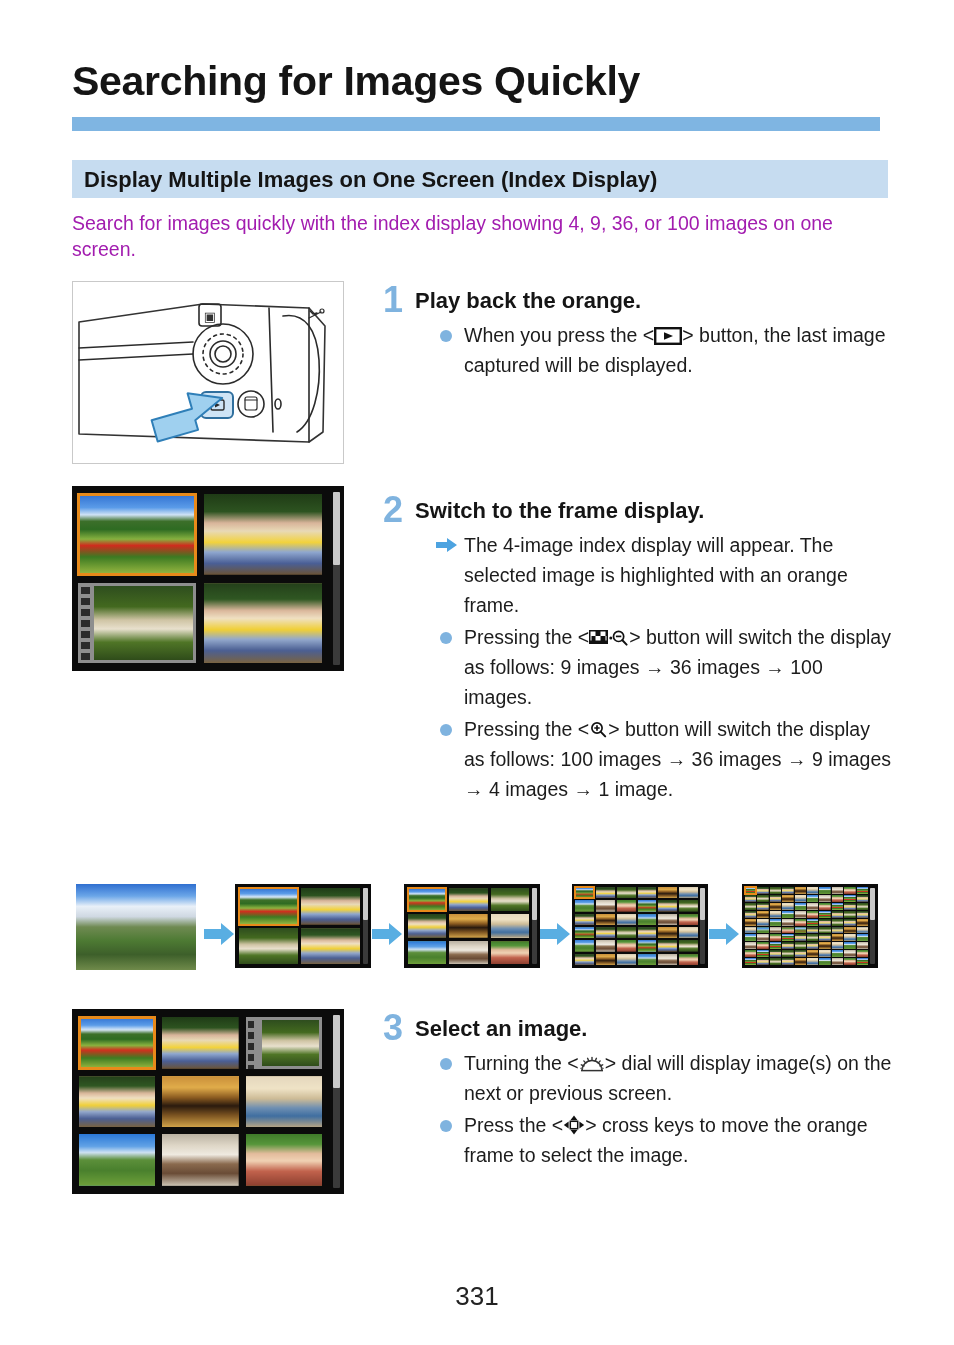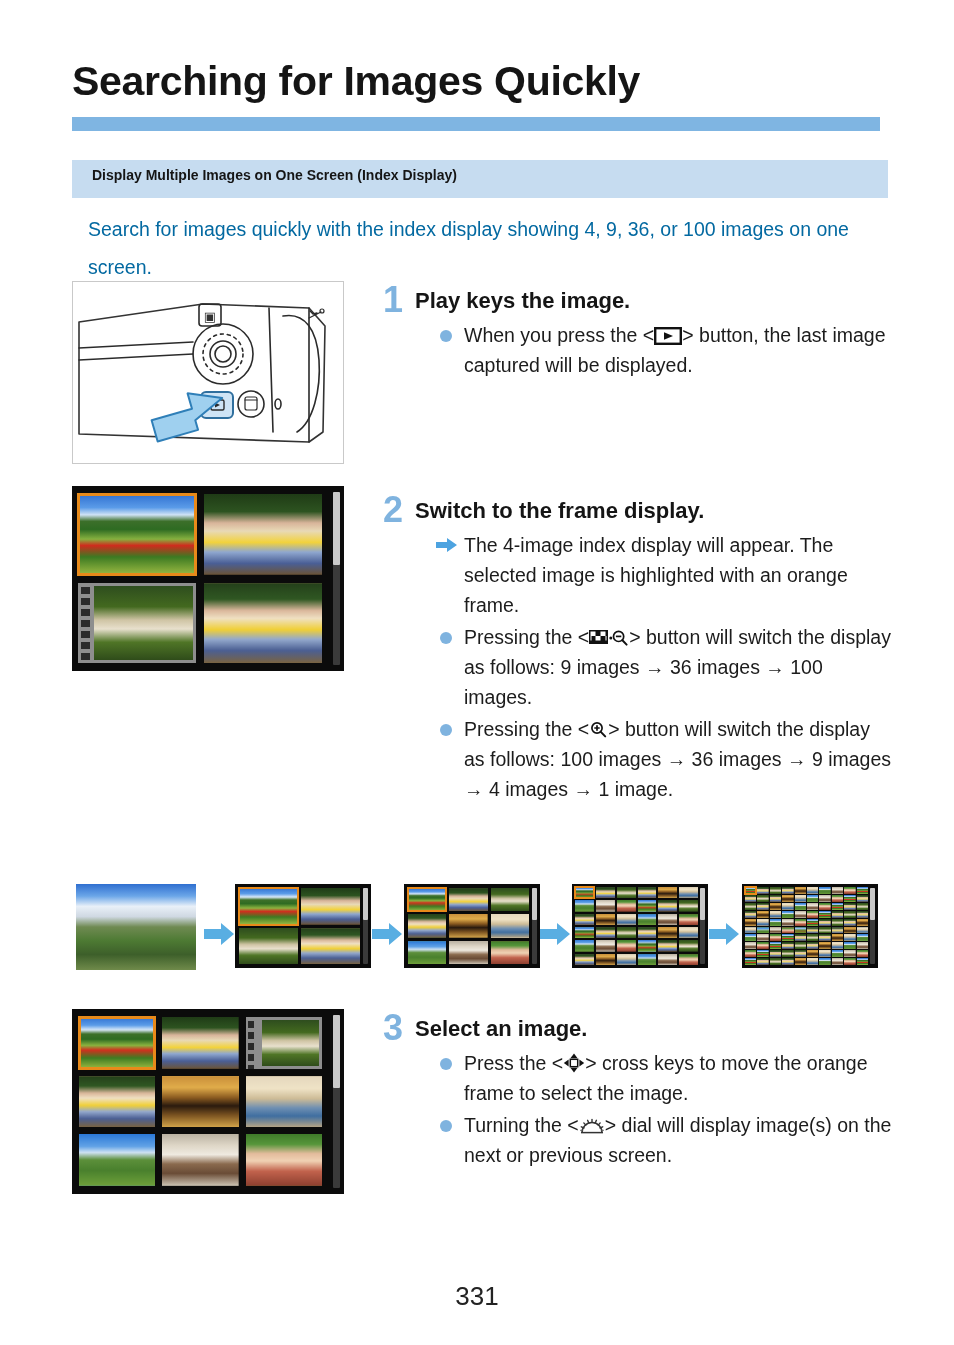--- a/index.html
+++ b/index.html
@@ -35,35 +35,35 @@
 
   
   .section-band {
     position: absolute;
     left: 72px; top: 160px;
     width: 816px; height: 38px;
     background: #c6dcf0;
   }
   .section-band-label {
     position: absolute;
-    left: 20px; top: 7px;
-    font-size: 14px;
+    left: 12px; top: 7px;
+    font-size: 22px;
     font-weight: bold;
     color: #151515;
     white-space: nowrap;
   }
 
   
   .intro {
     position: absolute;
-    left: 88px; top: 210px;
+    left: 72px; top: 210px;
     width: 790px;
     font-size: 19.5px;
-    line-height: 38px;
-    color: #0369a1;
+    line-height: 26px;
+    color: #a21caf;
   }
 
   
   .step { position: absolute; left: 383px; width: 510px; }
   .step-num {
     position: absolute;
     left: 0; top: -6px;
     font-size: 36px;
     font-weight: bold;
     color: #7fb3df;
@@ -250,21 +250,21 @@
       </div>
       <div class="thumb" style="background-image:linear-gradient(to bottom,#24401a 0%,#2f5722 20%,#dab79b 34%,#efe0c2 44%,#f0cf36 58%,#94a9cd 70%,#4b5f93 84%,#7a6340 100%);"></div>
     </div>
     <div class="scrollbar">
         <i></i>
       </div>
   </div>
 
   <div class="step" id="step1" style="top:288px;">
     <div class="step-num">1</div>
-    <div class="step-title">Play keys the image.</div>
+    <div class="step-title">Play back the orange.</div>
     <div class="step-body">
         <div class="bullet-row"><span class="bullet-dot"></span><span>When you press the &lt;</span><span class="ico"><svg width="28" height="18" viewBox="0 0 28 18">
               <rect x="1.2" y="1.2" width="25.6" height="15.6" fill="none" stroke="#111" stroke-width="2.4"></rect>
               <path d="M10 5.2 L19 9 L10 12.8 Z" fill="#111"></path>
             </svg></span><span>&gt; button, the last image captured will be displayed.</span></div>
       </div>
   </div>
 
   <div class="step" id="step2" style="top:498px;">
     <div class="step-num">2</div>
@@ -294,44 +294,44 @@
               <path d="M5.3 8 H10.7 M8 5.3 V10.7" stroke="#111" stroke-width="1.7"></path>
               <path d="M11.8 11.9 L16.2 16.4" stroke="#111" stroke-width="2" stroke-linecap="round"></path>
             </svg></span><span>&gt; button will switch the display as follows: 100 images → 36 images → 9 images → 4 images → 1 image.</span></div>
       </div>
   </div>
 
   <div class="step" id="step3" style="top:1016px;">
     <div class="step-num">3</div>
     <div class="step-title">Select an image.</div>
     <div class="step-body">
-        <div class="bullet-row"><span class="bullet-dot"></span><span>Press the &lt;</span><span class="ico"><svg width="22" height="20" viewBox="0 0 22 20">
-              <path d="M11 0.5 L14.6 5.2 L7.4 5.2 Z" fill="#111"></path>
-              <path d="M11 19.5 L14.6 14.8 L7.4 14.8 Z" fill="#111"></path>
-              <path d="M0.8 10 L5.6 6.4 L5.6 13.6 Z" fill="#111"></path>
-              <path d="M21.2 10 L16.4 6.4 L16.4 13.6 Z" fill="#111"></path>
-              <rect x="7.3" y="6.3" width="7.4" height="7.4" fill="none" stroke="#111" stroke-width="1.5"></rect>
-            </svg></span><span>&gt; cross keys to move the orange frame to select the image.</span></div>
         <div class="bullet-row"><span class="bullet-dot"></span><span>Turning the &lt;</span><span class="ico"><svg width="26" height="17" viewBox="0 0 26 17">
               <path d="M3 14.6 A10 10 0 0 1 23 14.6" fill="none" stroke="#333" stroke-width="1.5"></path>
               <path d="M2 14.6 H24" stroke="#333" stroke-width="1.5"></path>
               <g stroke="#333" stroke-width="1.4" stroke-linecap="round">
                 <path d="M13 1.4 V4.4"></path>
                 <path d="M8.6 2.3 L9.8 5"></path>
                 <path d="M4.8 4.9 L6.8 7.1"></path>
                 <path d="M2.3 8.8 L5 10"></path>
                 <path d="M17.4 2.3 L16.2 5"></path>
                 <path d="M21.2 4.9 L19.2 7.1"></path>
                 <path d="M23.7 8.8 L21 10"></path>
               </g>
               <g stroke="#555" stroke-width="1.1" stroke-linecap="round">
                 <path d="M1.6 12.2 H3.6"></path>
                 <path d="M22.4 12.2 H24.4"></path>
               </g>
             </svg></span><span>&gt; dial will display image(s) on the next or previous screen.</span></div>
+        <div class="bullet-row"><span class="bullet-dot"></span><span>Press the &lt;</span><span class="ico"><svg width="22" height="20" viewBox="0 0 22 20">
+              <path d="M11 0.5 L14.6 5.2 L7.4 5.2 Z" fill="#111"></path>
+              <path d="M11 19.5 L14.6 14.8 L7.4 14.8 Z" fill="#111"></path>
+              <path d="M0.8 10 L5.6 6.4 L5.6 13.6 Z" fill="#111"></path>
+              <path d="M21.2 10 L16.4 6.4 L16.4 13.6 Z" fill="#111"></path>
+              <rect x="7.3" y="6.3" width="7.4" height="7.4" fill="none" stroke="#111" stroke-width="1.5"></rect>
+            </svg></span><span>&gt; cross keys to move the orange frame to select the image.</span></div>
       </div>
   </div>
 
   <div class="prog" id="prog">
       <div class="prog-item" style="left: 4px; width: 120px; height: 86px;">
         <div style="width: 100%; height: 100%; background-image: linear-gradient(rgb(47, 111, 208) 0%, rgb(107, 166, 232) 14%, rgb(233, 240, 248) 26%, rgb(207, 216, 226) 38%, rgb(111, 138, 82) 50%, rgb(77, 122, 51) 66%, rgb(61, 95, 42) 82%, rgb(111, 138, 74) 100%);"></div>
       </div>
       <div class="prog-arrow" style="left: 132px;">
         <svg width="30" height="24" viewBox="0 0 30 24">
           <path d="M0 7 H17 V1 L30 12 L17 23 V17 H0 Z" fill="#59aee2"></path>

